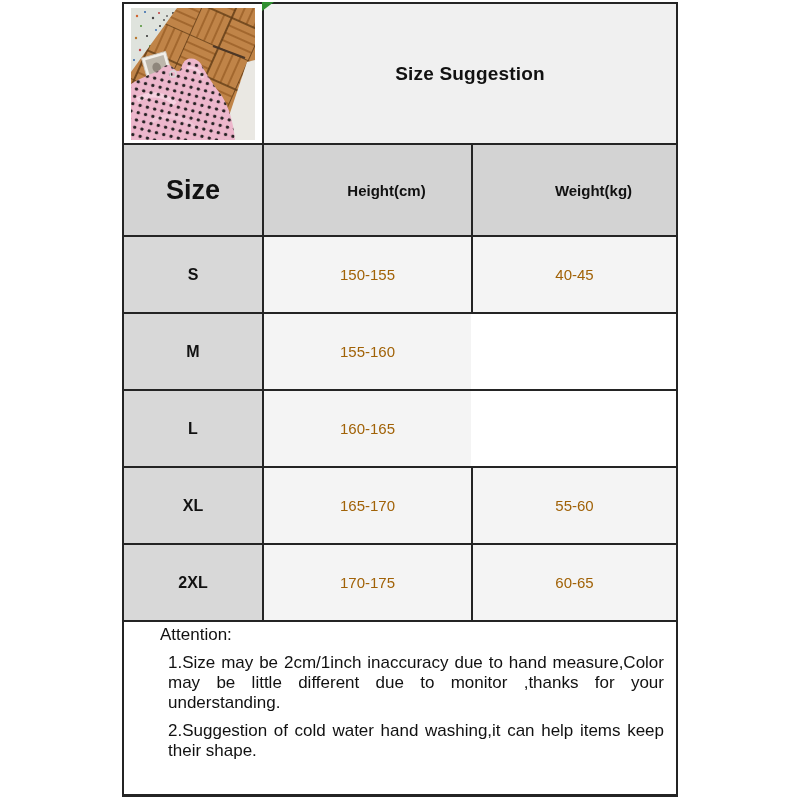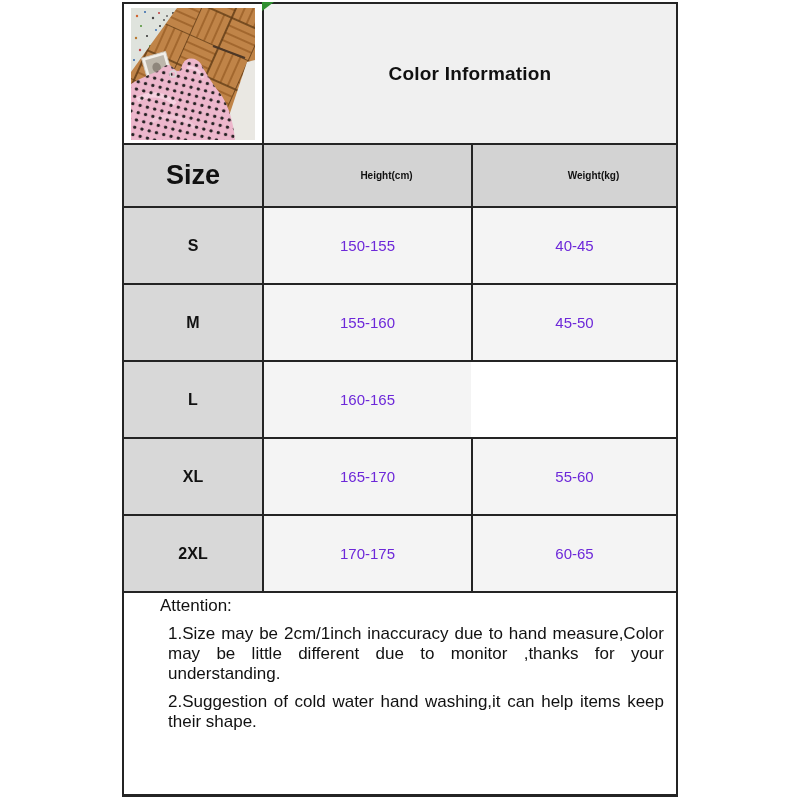--- a/index.html
+++ b/index.html
@@ -9,36 +9,36 @@
     overflow:hidden;
   }
   .sheet{
     position:absolute;left:122px;top:2px;width:556px;height:795px;
     box-sizing:border-box;display:flex;flex-direction:column;
     border:2px solid #242424;border-bottom-width:3px;background:#fff;
   }
   .row{display:flex;flex-direction:row;box-sizing:border-box;}
   .row + .row{border-top:2px solid #242424;}
   .row-top{height:139px;}
-  .row-head{height:63px;}
+  .row-head{height:92px;}
   .row-data{height:77px;}
   .row-note{flex:1;}
   .cell{box-sizing:border-box;display:flex;align-items:center;justify-content:center;}
   .cell + .cell{border-left:2px solid #242424;}
   .col-size{width:138px;flex:none;}
   .col-height{width:209px;flex:none;}
   .col-weight{flex:1;text-align:center;}
   .photo-cell{background:#ffffff;width:138px;flex:none;align-items:flex-start;justify-content:center;padding-top:4px;}
   .banner-cell{background:#f0f0f0;flex:1;}
   .banner-title{font-size:19px;font-weight:bold;letter-spacing:.2px;}
   .head-cell{background:#d3d3d3;font-weight:bold;}
   .size-head{font-size:27px;}
-  .col-head{font-size:10px;padding-left:38px;}
+  .col-head{font-size:15px;padding-left:38px;}
   .size-cell{background:#d8d8d8;font-weight:bold;font-size:16px;}
-  .val-cell{background:#f4f4f4;font-size:15px;color:#6d28d9;}
+  .val-cell{background:#f4f4f4;font-size:15px;color:#a16207;}
   .note-cell{background:#ffffff;display:block;padding:3px 4px 0 3px;}
   .note-title{font-size:17px;line-height:20px;text-align:left;}
   .note-p{font-size:17px;line-height:20px;text-align:justify;margin:8px;}
   .corner-marker{position:absolute;top:-2px;left:138px;z-index:3;}
 </style>
 </head>
 <body>
 
 <div class="sheet">
 
@@ -122,39 +122,38 @@
           <path d="M20,114 C36,104 52,108 64,120" stroke="#f4cede" stroke-width="4" fill="none" opacity="0.6"></path>
           <path d="M56,60 C62,58 68,62 72,70" stroke="#f8dbe8" stroke-width="3" fill="none" opacity="0.7"></path>
           <path d="M0,76 C10,70 20,66 27,63 C31,61 33,57 37,57 C42,57 43,63 47,63
                    C51,63 50,55 55,52 C60,49 67,51 70,56 C73,62 80,74 88,84
                    C96,94 102,110 104,132 L0,132 Z" fill="url(#dots)" opacity="0.92"></path>
           <circle cx="42" cy="66" r="3" fill="none" stroke="#d8d8d8" stroke-width="1.4"></circle>
         </g>
       </svg>
     </div>
     <div class="cell banner-cell">
-      <span class="banner-title">Color Information</span>
+      <span class="banner-title">Size Suggestion</span>
     </div>
   </div>
 
   <div class="row row-head">
     <div class="cell col-size head-cell size-head">Size</div>
     <div class="cell col-height head-cell col-head">Height(cm)</div>
     <div class="cell col-weight head-cell col-head">Weight(kg)</div>
   </div>
 
   <div class="row row-data">
     <div class="cell col-size size-cell">S</div>
     <div class="cell col-height val-cell">150-155</div>
     <div class="cell col-weight val-cell">40-45</div>
   </div>
   <div class="row row-data">
     <div class="cell col-size size-cell">M</div>
     <div class="cell col-height val-cell">155-160</div>
-    <div class="cell col-weight val-cell">45-50</div>
   </div>
   <div class="row row-data">
     <div class="cell col-size size-cell">L</div>
     <div class="cell col-height val-cell">160-165</div>
   </div>
   <div class="row row-data">
     <div class="cell col-size size-cell">XL</div>
     <div class="cell col-height val-cell">165-170</div>
     <div class="cell col-weight val-cell">55-60</div>
   </div>

